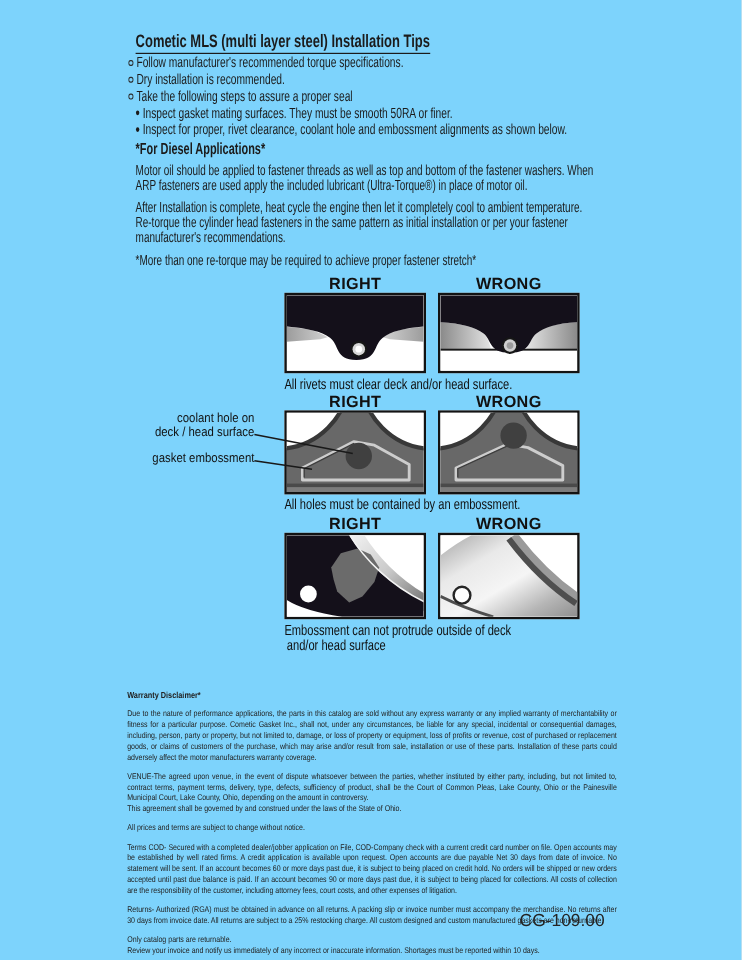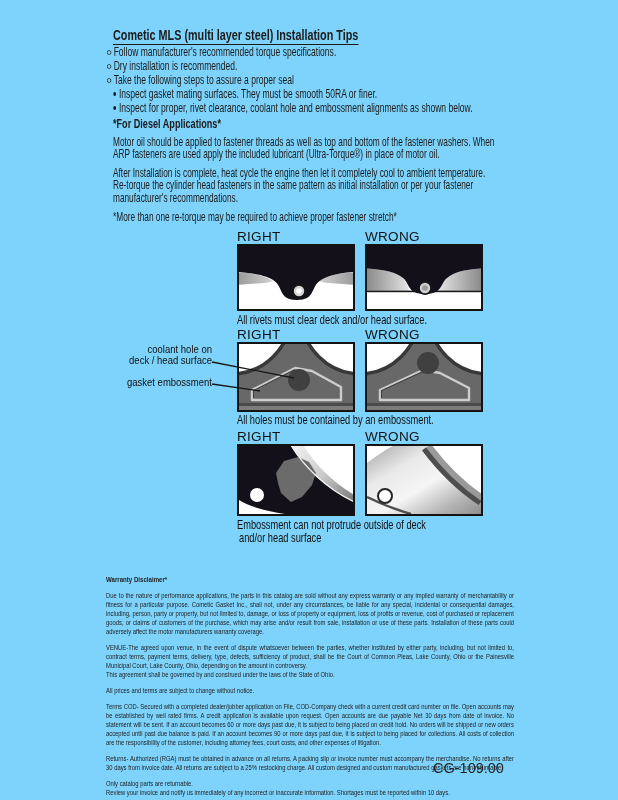--- a/index.html
+++ b/index.html
@@ -13,21 +13,21 @@
   .bullets{font-size:12.2px;line-height:14px;width:540px;}
   .brow{display:flex;}
   .brow.sub{margin-left:9px;}
   .ob{flex:0 0 auto;width:3.5px;height:3.5px;border:1px solid #2a2a2a;border-radius:50%;margin:4.5px 4px 0 0;}
   .fb{flex:0 0 auto;width:4px;height:4px;background:#1b1b1b;border-radius:50%;margin:4.5px 4px 0 0;}
   
   .diesel{width:568px;font-size:12.2px;line-height:12.4px;}
   .diesel h2{font-size:13.4px;line-height:15px;margin:0 0 4.5px 0;}
   .diesel p{margin:0 0 6.5px 0;}
   
-  .dglabel{font-size:13.5px;letter-spacing:.3px;width:118px;color:#111;}
+  .dglabel{font-size:13.5px;letter-spacing:.3px;width:118px;text-align:center;color:#111;font-weight:bold;}
   .imgbox{position:absolute;border:2px solid #131313;background:#fff;line-height:0;}
   .cap{font-size:12.2px;white-space:nowrap;color:#0f0f0f;transform:scaleX(.76);transform-origin:0 0;}
   .callout{font-size:10.8px;line-height:11px;text-align:right;transform:scaleX(.88);transform-origin:100% 0;color:#111;}
   
   .legal{width:480px;font-size:6.9px;line-height:9px;color:#222;}
   .legal .lh{font-weight:bold;font-size:7.2px;margin:0 0 7px 0;}
   .legal p{margin:0;}
   .legal p.gap{margin-top:7px;}
   .legal p.just{text-align:justify;}
   .pageno{font-size:14.5px;color:#242424;margin-left:44px;}

